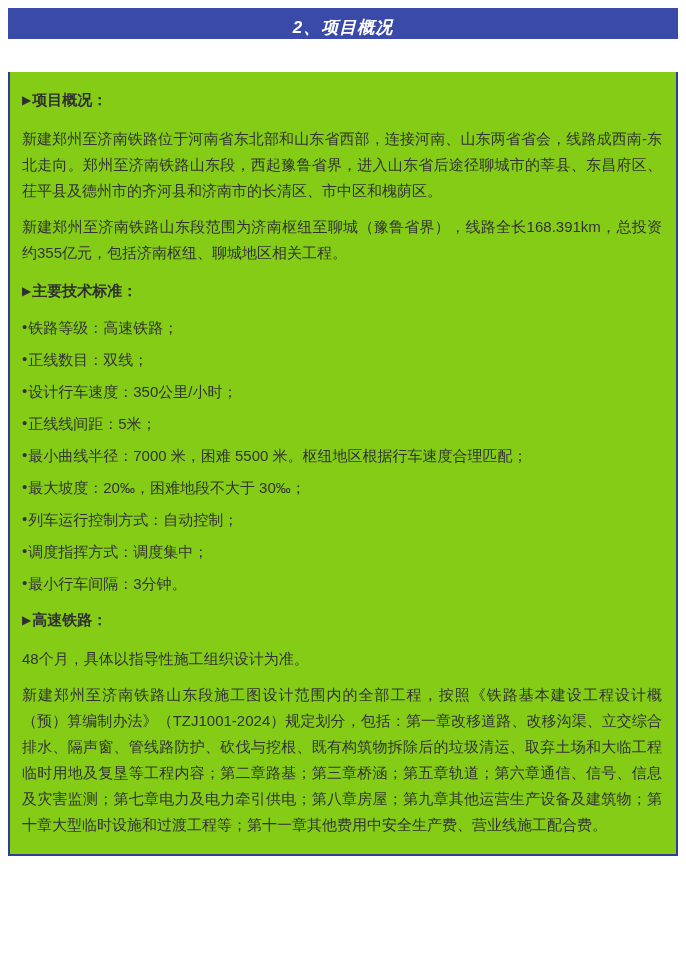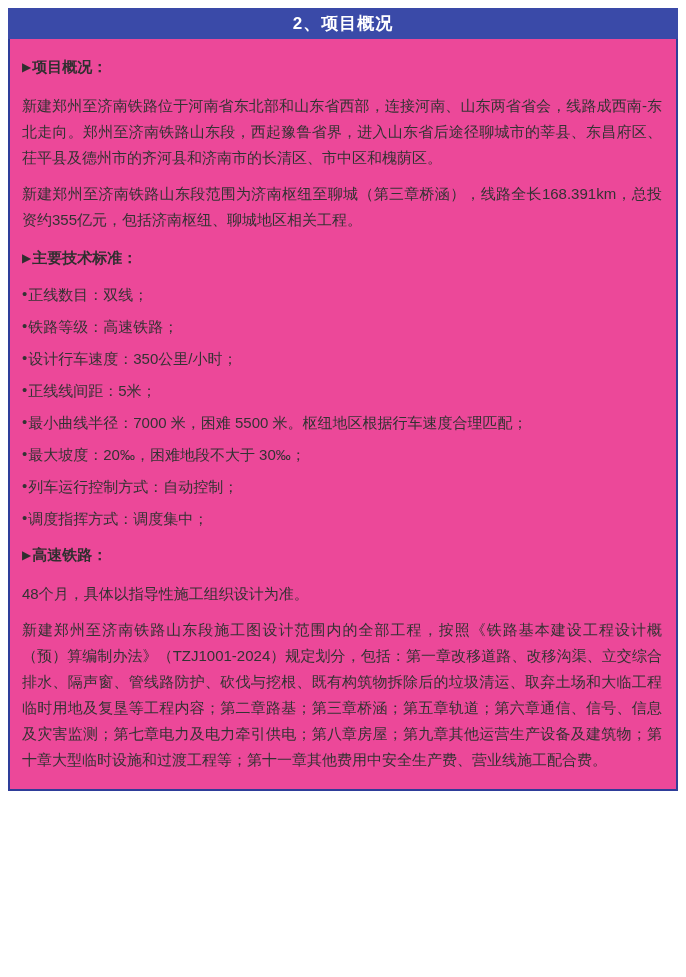--- a/index.html
+++ b/index.html
@@ -12,33 +12,34 @@
   body{
     width:686px;
     font-family:"Liberation Sans","DejaVu Sans",sans-serif;
     color:var(--body-text);
     -webkit-font-smoothing:antialiased;
   }
   .page{padding:8px 8px 7px 8px;}
   .title-bar{
     background:var(--title-bar-bg);
     height:31px;
-    display:flex;align-items:center;justify-content:center;
+    display:flex;align-items:flex-end;justify-content:center;font-style:italic;
   }
   .title-bar .title{
     color:var(--title-text);
     font-size:17px;
     font-weight:bold;
     letter-spacing:1px;
   }
   .panel{
     border:2px solid var(--panel-border);
     border-top:none;
-    background:#ec4899;
+    background:#84cc16;
     box-sizing:border-box;
+    margin-top:33px;
   }
   .content{
     padding:13px 14px 6px 12px;
     font-size:15px;
   }
   .sec-heading{
     font-weight:bold;
     line-height:29px;
     margin:0 0 10px 0;
     color:#2f2f2f;
@@ -75,32 +76,33 @@
     <span class="title">2、项目概况</span>
   </div>
 
   <div class="panel">
     <div class="content">
 
       <div class="sec-heading"><span class="arrow">▶</span><span>项目概况：</span></div>
 
       <p class="para">新建郑州至济南铁路位于河南省东北部和山东省西部，连接河南、山东两省省会，线路成西南-东北走向。郑州至济南铁路山东段，西起豫鲁省界，进入山东省后途径聊城市的莘县、东昌府区、茌平县及德州市的齐河县和济南市的长清区、市中区和槐荫区。</p>
 
-      <p class="para">新建郑州至济南铁路山东段范围为济南枢纽至聊城（第三章桥涵），线路全长168.391km，总投资约355亿元，包括济南枢纽、聊城地区相关工程。</p>
+      <p class="para">新建郑州至济南铁路山东段范围为济南枢纽至聊城（豫鲁省界），线路全长168.391km，总投资约355亿元，包括济南枢纽、聊城地区相关工程。</p>
 
       <div class="sec-heading"><span class="arrow">▶</span><span>主要技术标准：</span></div>
 
+      <div class="bullet"><span class="dot">•</span><span>铁路等级：高速铁路；</span></div>
       <div class="bullet"><span class="dot">•</span><span>正线数目：双线；</span></div>
-      <div class="bullet"><span class="dot">•</span><span>铁路等级：高速铁路；</span></div>
       <div class="bullet"><span class="dot">•</span><span>设计行车速度：350公里/小时；</span></div>
       <div class="bullet"><span class="dot">•</span><span>正线线间距：5米；</span></div>
       <div class="bullet"><span class="dot">•</span><span>最小曲线半径：7000 米，困难 5500 米。枢纽地区根据行车速度合理匹配；</span></div>
       <div class="bullet"><span class="dot">•</span><span>最大坡度：20‰，困难地段不大于 30‰；</span></div>
       <div class="bullet"><span class="dot">•</span><span>列车运行控制方式：自动控制；</span></div>
       <div class="bullet"><span class="dot">•</span><span>调度指挥方式：调度集中；</span></div>
+      <div class="bullet"><span class="dot">•</span><span>最小行车间隔：3分钟。</span></div>
 
       <div class="sec-heading"><span class="arrow">▶</span><span>高速铁路：</span></div>
 
       <p class="para">48个月，具体以指导性施工组织设计为准。</p>
 
 
       <p class="para">新建郑州至济南铁路山东段施工图设计范围内的全部工程，按照《铁路基本建设工程设计概（预）算编制办法》（TZJ1001-2024）规定划分，包括：第一章改移道路、改移沟渠、立交综合排水、隔声窗、管线路防护、砍伐与挖根、既有构筑物拆除后的垃圾清运、取弃土场和大临工程临时用地及复垦等工程内容；第二章路基；第三章桥涵；第五章轨道；第六章通信、信号、信息及灾害监测；第七章电力及电力牵引供电；第八章房屋；第九章其他运营生产设备及建筑物；第十章大型临时设施和过渡工程等；第十一章其他费用中安全生产费、营业线施工配合费。</p>
 
     </div>
   </div>

